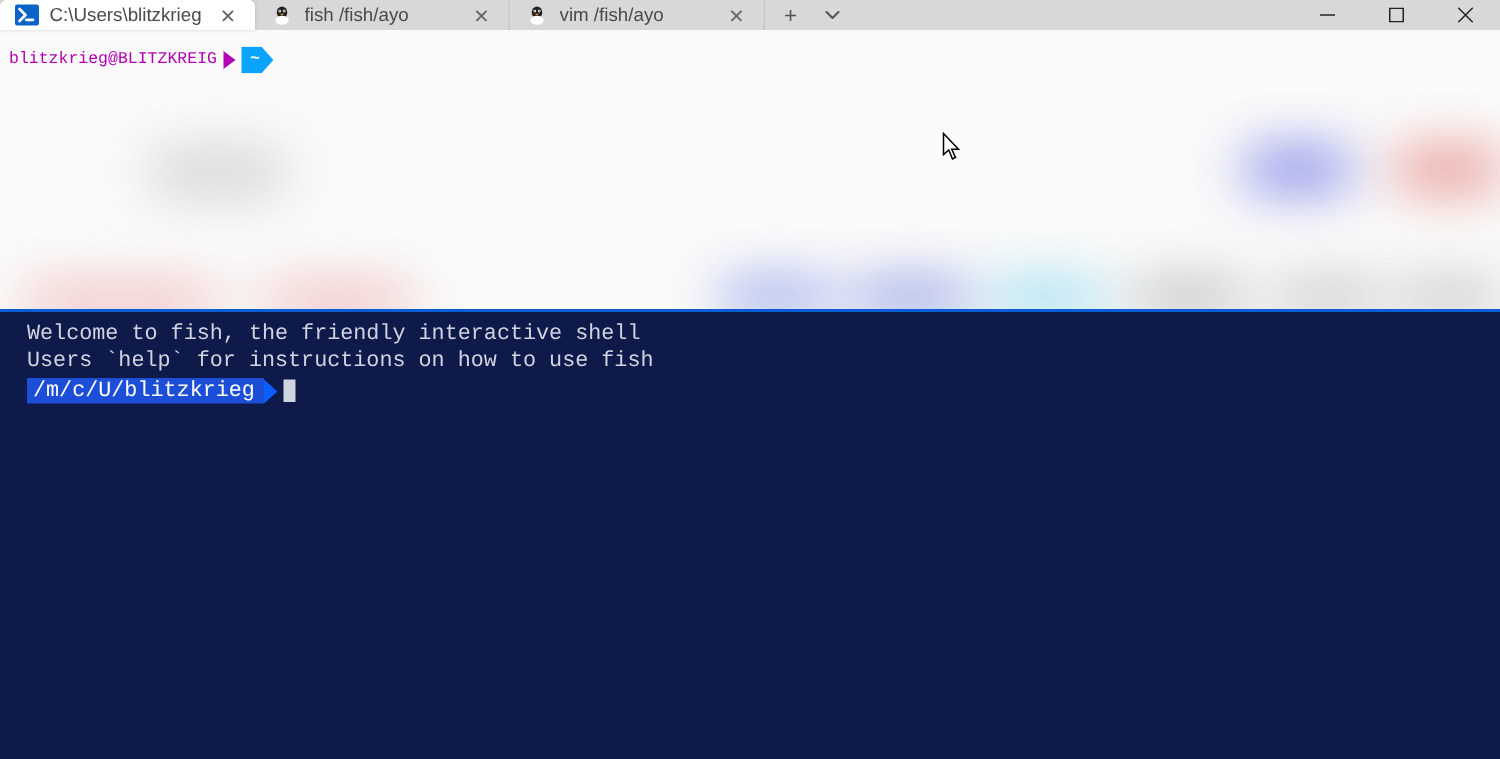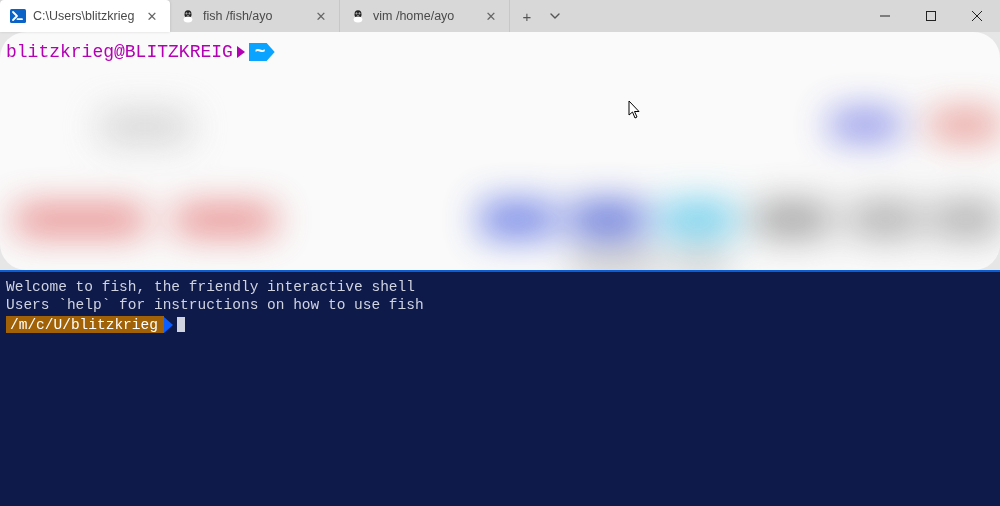--- a/index.html
+++ b/index.html
@@ -1,21 +1,21 @@
 <!DOCTYPE html>
 <html><head>
   <meta charset="utf-8">
   <style>
     * { margin: 0; padding: 0; box-sizing: border-box; }
     html, body { width: 1000px; height: 506px; overflow: hidden; font-family: "Segoe UI", Tahoma, sans-serif; }
     body { display: flex; flex-direction: column; background: #e6e6e6; }
 
     
     .titlebar {
-      height: 32px;
+      height: 20px;
       background: #d8d8d8;
       display: flex;
       align-items: stretch;
       user-select: none;
       font-size: 12.5px;
       color: #4a4a4a;
     }
     .tabs { display: flex; align-items: stretch; }
     .tab {
       display: flex;
@@ -48,28 +48,27 @@
     .titlebar-spacer { flex:1; }
     .window-controls { display:flex; align-items:stretch; }
     .window-controls .wc {
       width: 46px; display:flex; align-items:center; justify-content:center;
       color:#333; cursor:pointer;
     }
 
     
     .pane-upper {
       flex: 0 0 auto;
-      height: 238px;           
+      height: 186px;           
       background: #fafafa;
       font-family: Consolas, "Courier New", monospace;
-      font-size: 18px;
+      font-size: 11px;
       line-height: 20px;
       position: relative;
       overflow: hidden;
-      border-radius: 26px;
     }
     .pane-upper .prompt-line {
       position: absolute; top: 10px; left: 6px; display:flex; align-items:center; gap:4px;
     }
     .user-host { color:#b300b3; font-weight:500; }
     .arrow {
       width:0;height:0;border-top:6px solid transparent;border-bottom:6px solid transparent;
       border-left:8px solid #b300b3;
     }
     .path-badge {
@@ -88,27 +87,27 @@
 
     
     .divider { height:2px; background:#0a5dd4; flex:0 0 auto; }
     .pane-lower {
       flex: 1 1 auto;
       background:#0e1a4a;
       color:#d0d3e0;
       font-family: Consolas, "Courier New", monospace;
       font-size: 14.5px;
       line-height: 18px;
-      padding: 6px 6px;
+      padding: 6px 18px;
       position:relative;
     }
     .pane-lower .line { white-space: pre; }
     .fish-prompt { display:flex; align-items:center; gap:0; margin-top:2px; }
     .fish-path {
-      background:#a16207; color:#fff; padding:0 6px 0 4px; height:17px;
+      background:#1d4ed8; color:#fff; padding:0 6px 0 4px; height:17px;
       display:flex; align-items:center;
     }
     .fish-arrow {
       width:0;height:0;border-top:8.5px solid transparent;border-bottom:8.5px solid transparent;
       border-left:9px solid #0a5dff;
     }
     .fish-cursor { display:inline-block; width:8px; height:15px; background:#d0d3e0; margin-left:4px; vertical-align:middle; }
   </style>
 </head>
 <body>
@@ -149,21 +148,21 @@
         <svg viewBox="0 0 16 16" width="14" height="14">
           <ellipse cx="8" cy="6" rx="4" ry="4.5" fill="#222"></ellipse>
           <ellipse cx="8" cy="12" rx="5" ry="3.5" fill="#fff"></ellipse>
           <circle cx="6.3" cy="5" r="1" fill="#fff"></circle>
             <circle cx="9.7" cy="5" r="1" fill="#fff"></circle>
           <circle cx="6.3" cy="5" r="0.4" fill="#000"></circle>
             <circle cx="9.7" cy="5" r="0.4" fill="#000"></circle>
           <path d="M6.5 7 Q8 9 9.5 7" fill="#f7a500"></path>
         </svg>
       </span>
-      <span class="tab-title">vim /home/ayo</span>
+      <span class="tab-title">vim /fish/ayo</span>
       <span class="close">✕</span>
     </div>
   </div>
   <div class="tabstrip-extra">
     <div class="btn">+</div>
     <div class="btn">
       <svg width="12" height="12" viewBox="0 0 12 12">
           <path d="M2 4 L6 8 L10 4" stroke="#555" stroke-width="1.4" fill="none" stroke-linecap="round" stroke-linejoin="round"></path>
         </svg>
     </div>

